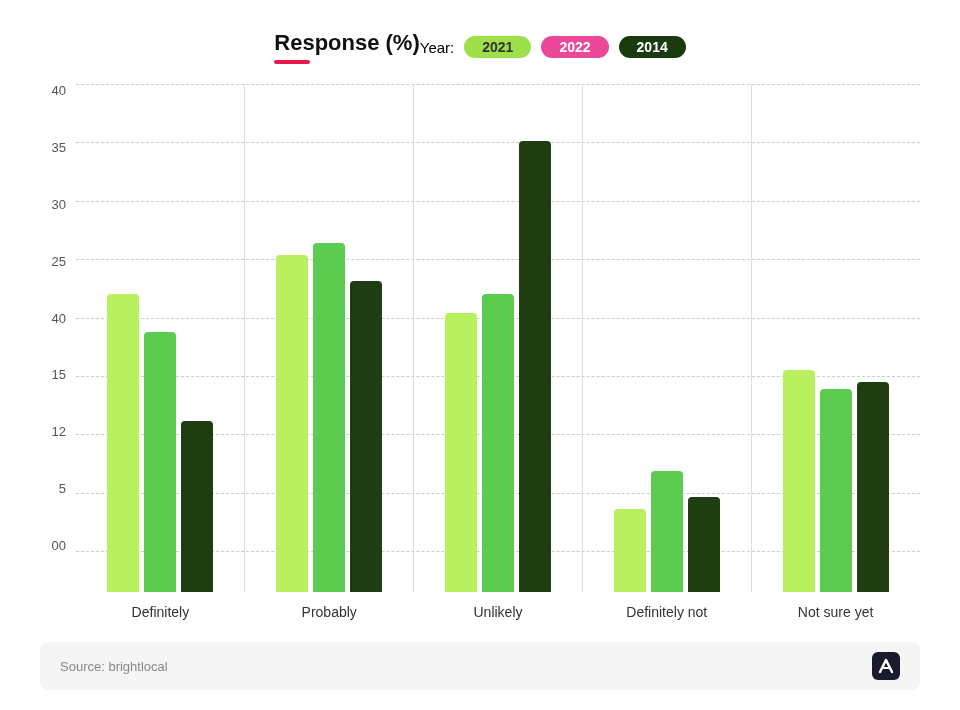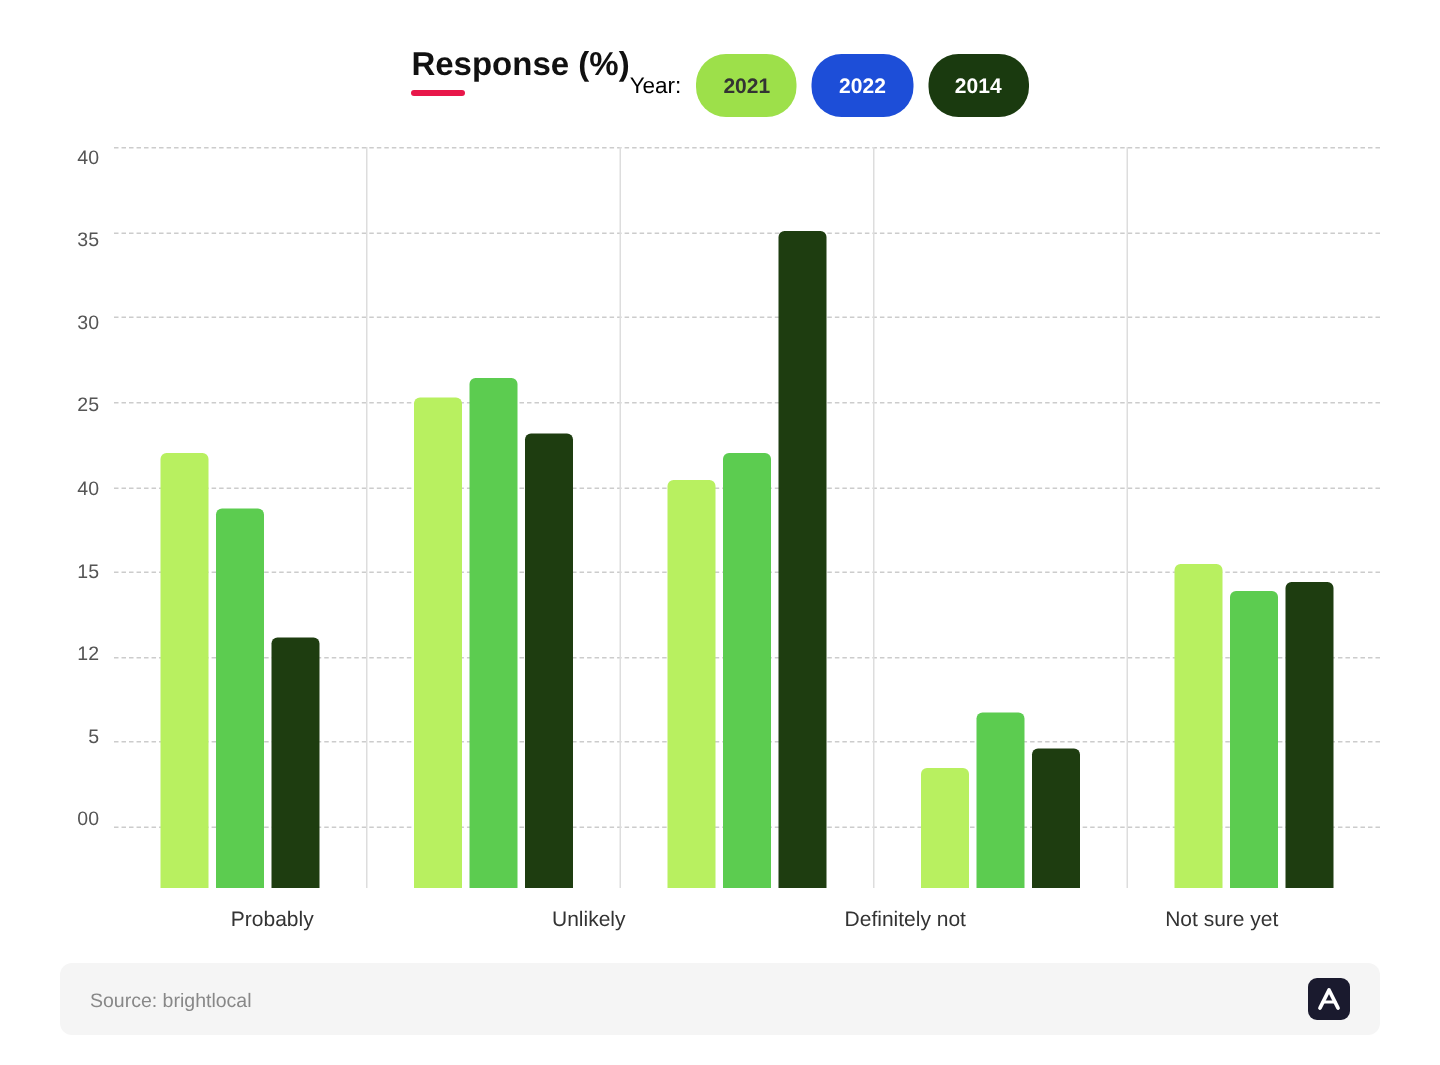--- a/index.html
+++ b/index.html
@@ -47,28 +47,28 @@
     }
 
     .legend-label {
       font-size: 15px;
       color: #000000;
       font-weight: 500;
     }
 
     .legend-pill {
       border-radius: 20px;
-      padding: 13px 18px;
+      padding: 3px 18px;
       font-size: 14px;
       font-weight: 700;
       color: #fff;
     }
 
     .pill-2021 { background: #9de04a; color: #333; }
-    .pill-2022 { background: #1d4ed8; }
+    .pill-2022 { background: #ec4899; }
     .pill-2023 { background: #1a3a0f; }
 
     .chart-area {
       flex: 1;
       display: flex;
       flex-direction: column;
       margin-top: 10px;
     }
 
     .chart-inner {
@@ -260,20 +260,21 @@
             <div class="bar" style="height: 43.75%; background: rgb(184, 240, 96);"></div>
             <div class="bar" style="height: 40%; background: rgb(92, 204, 80);"></div>
             <div class="bar" style="height: 41.25%; background: rgb(30, 61, 16);"></div>
           </div>
         </div>
     </div>
   </div>
   <div class="x-axis">
     <div class="x-spacer"></div>
     <div class="x-labels" id="x-labels">
+        <div class="x-label-group">Definitely</div>
         <div class="x-label-group">Probably</div>
         <div class="x-label-group">Unlikely</div>
         <div class="x-label-group">Definitely not</div>
         <div class="x-label-group">Not sure yet</div>
       </div>
   </div>
 </div>
 
 <div class="footer">
   <span class="source-text">Source: brightlocal</span>

